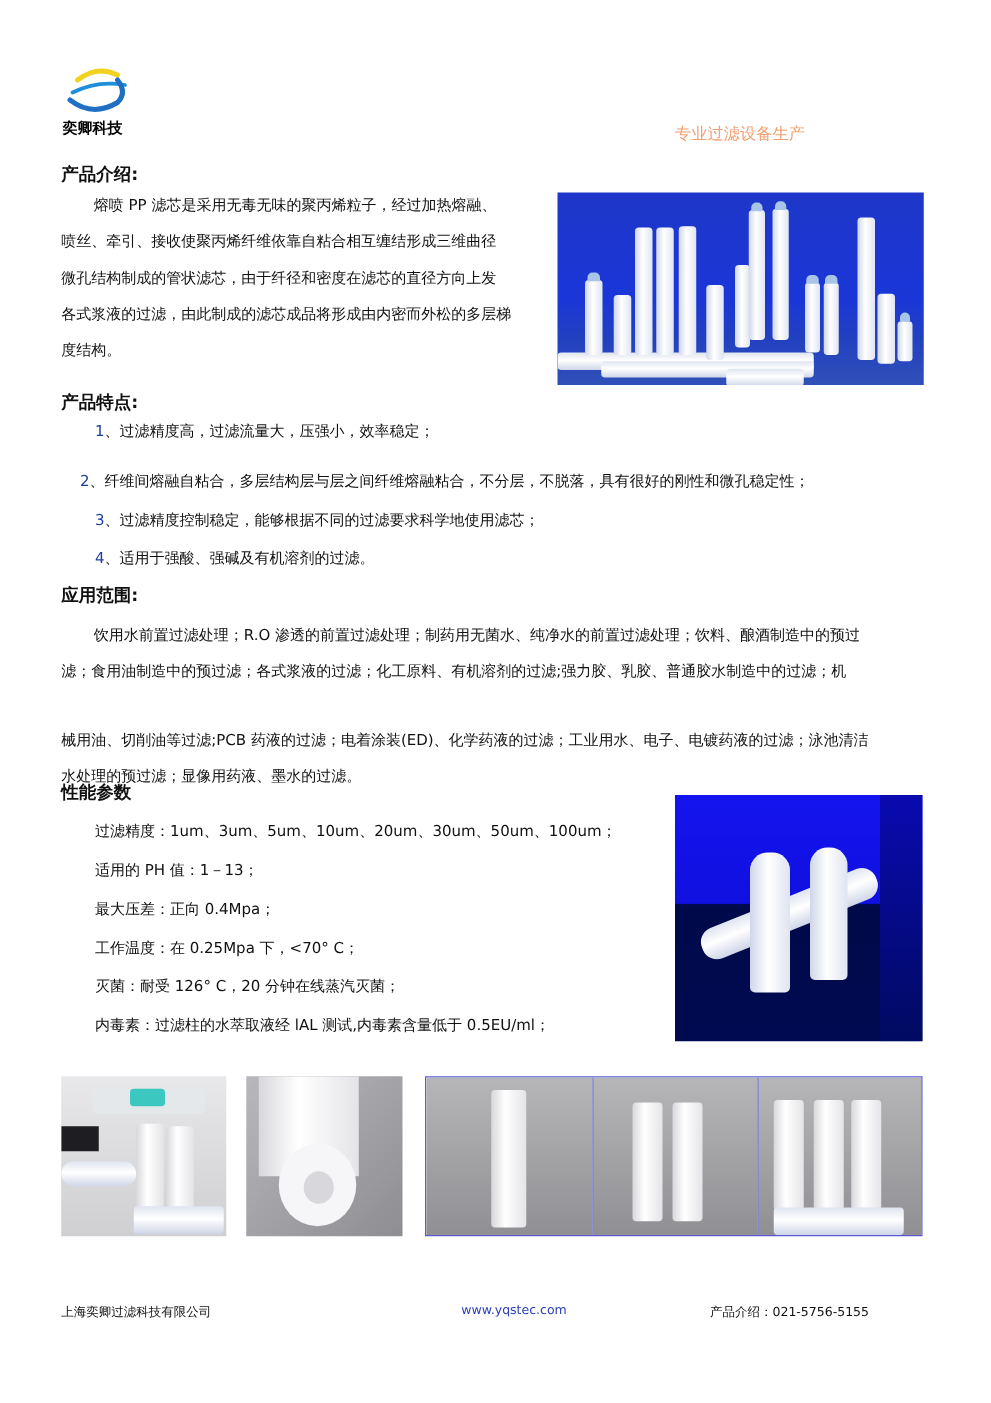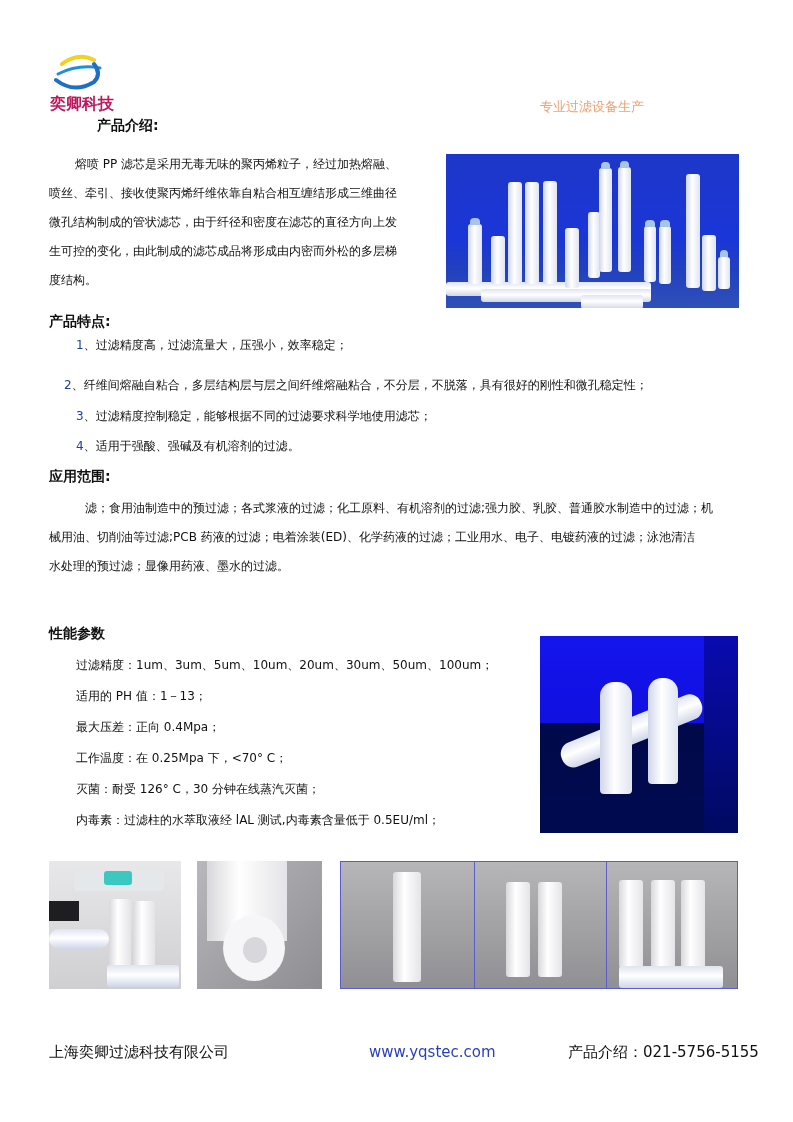--- a/index.html
+++ b/index.html
@@ -1,20 +1,20 @@
 <!DOCTYPE html>
 <html><head>
 <meta charset="utf-8">
 <style>
   html, body { margin:0; padding:0; background:#fff; }
   body { width:793px; height:1122px; position:relative; overflow:hidden;
          font-family:"DejaVu Sans", "Liberation Sans", sans-serif; color:#111; }
   .abs { position:absolute; }
   .logo { left:48px; top:50px; width:60px; height:60px; }
-  .logo-text { left:50px; top:94px; font-size:16px; font-weight:bold; color:#be185d; letter-spacing:0; }
+  .logo-text { left:50px; top:94px; font-size:12px; font-weight:bold; color:#000000; letter-spacing:0; }
   .slogan { left:540px; top:98px; font-size:13px; color:#f0a070; }
   .h { font-size:14px; font-weight:bold; color:#111; }
   .p { font-size:12px; line-height:29px; color:#111; }
   .li { font-size:12px; color:#111; }
   .num { color:#2040a0; }
   .blue { color:#2a3fc0; }
   .img { overflow:hidden; }
   
   .photo1 { left:446px; top:154px; width:293px; height:154px;
     background:linear-gradient(180deg,#1e37c8 0%,#1a36d8 55%,#2140c0 75%,#3050b8 100%); }
@@ -25,41 +25,41 @@
   .photo2 { left:540px; top:636px; width:198px; height:197px;
     background:linear-gradient(180deg,#1414ee 0%,#1010e0 44%,#000a4a 44.5%,#000a50 100%); }
   .photo2 .rwall { position:absolute; right:0; top:0; width:34px; height:100%; background:linear-gradient(180deg,#0a0ab0,#000a60); }
   
   .b1 { left:49px; top:861px; width:132px; height:128px; background:linear-gradient(180deg,#e8e8ea,#cfcfd2); }
   .b2 { left:197px; top:861px; width:125px; height:128px; background:linear-gradient(135deg,#b8b8bc,#8e8e92); }
   .b3 { left:340px; top:861px; width:398px; height:128px; border:1px solid #5b5bd0; box-sizing:border-box; }
   .b3 .pane { position:absolute; top:0; height:100%; background:linear-gradient(180deg,#b6b6b8,#909094); }
   .b3 .sep { position:absolute; top:0; width:1px; height:100%; background:#5b5bd0; }
   .wcyl { position:absolute; background:linear-gradient(90deg,#d8d8dc,#ffffff 40%,#e4e4e8); border-radius:3px; }
-  .footer { font-size:15px; top:1043px; }
+  .footer { font-size:10px; top:1043px; }
 </style>
 </head>
 <body>
 
 <div class="abs logo">
   <svg width="60" height="44" viewBox="0 0 60 44">
     <path d="M14 14 Q30 2 46 10" stroke="#f2d21e" stroke-width="4" fill="none" stroke-linecap="round"></path>
     <path d="M10 24 Q30 14 52 18" stroke="#1f8fd8" stroke-width="3" fill="none" stroke-linecap="round"></path>
     <path d="M8 30 Q26 44 46 32 Q54 24 46 14" stroke="#1f6fc4" stroke-width="4" fill="none" stroke-linecap="round"></path>
   </svg>
 </div>
 <div class="abs logo-text">奕卿科技</div>
 <div class="abs slogan">专业过滤设备生产</div>
 
-<div class="abs h" style="left:49px;top:117px;margin-left:48px;">产品介绍:</div>
+<div class="abs h" style="left:49px;top:131px;">产品介绍:</div>
 <div class="abs p" style="left:49px;top:150px;width:390px;">
   <div style="padding-left:26px;">熔喷 PP 滤芯是采用无毒无味的聚丙烯粒子，经过加热熔融、</div>
   <div>喷丝、牵引、接收使聚丙烯纤维依靠自粘合相互缠结形成三维曲径</div>
   <div>微孔结构制成的管状滤芯，由于纤径和密度在滤芯的直径方向上发</div>
-  <div>生可控的变化，由此制成的滤芯成品将形成由内密而外松的多层梯</div>
+  <div>各式浆液的过滤，由此制成的滤芯成品将形成由内密而外松的多层梯</div>
   <div>度结构。</div>
 </div>
 
 <div class="abs img photo1">
   <div class="hcyl" style="left:0;top:128px;width:205px;height:14px;"></div>
   <div class="hcyl" style="left:35px;top:135px;width:170px;height:13px;"></div>
   <div class="cyl" style="left:22px;top:70px;width:14px;height:60px;"></div>
     <div class="cap" style="left:24px;top:64px;width:10px;height:7px;"></div>
   <div class="cyl" style="left:45px;top:82px;width:14px;height:48px;"></div>
   <div class="cyl" style="left:62px;top:28px;width:14px;height:102px;"></div>
@@ -83,31 +83,32 @@
 </div>
 
 <div class="abs h" style="left:49px;top:313px;">产品特点:</div>
 <div class="abs li" style="left:76px;top:337px;"><span class="num">1</span><span>、过滤精度高，过滤流量大，压强小，效率稳定；</span></div>
 <div class="abs li" style="left:64px;top:377px;"><span class="num">2</span><span>、纤维间熔融自粘合，多层结构层与层之间纤维熔融粘合，不分层，不脱落，具有很好的刚性和微孔稳定性；</span></div>
 <div class="abs li" style="left:76px;top:408px;"><span class="num">3</span><span>、过滤精度控制稳定，能够根据不同的过滤要求科学地使用滤芯；</span></div>
 <div class="abs li" style="left:76px;top:438px;"><span class="num">4</span><span>、适用于强酸、强碱及有机溶剂的过滤。</span></div>
 
 <div class="abs h" style="left:49px;top:468px;">应用范围:</div>
 <div class="abs p" style="left:49px;top:494px;width:700px;font-size:12px;">
-  <div style="white-space:nowrap;text-align:center;">滤；食用油制造中的预过滤；各式浆液的过滤；化工原料、有机溶剂的过滤;强力胶、乳胶、普通胶水制造中的过滤；机</div>
-  <div style="white-space:nowrap;">械用油、切削油等过滤;PCB 药液的过滤；电着涂装(ED)、化学药液的过滤；工业用水、电子、电镀药液的过滤；泳池清洁</div>
+  <div style="padding-left:26px;white-space:nowrap;">饮用水前置过滤处理；R.O 渗透的前置过滤处理；制药用无菌水、纯净水的前置过滤处理；饮料、酿酒制造中的预过</div>
+  <div style="white-space:nowrap;">滤；食用油制造中的预过滤；各式浆液的过滤；化工原料、有机溶剂的过滤;强力胶、乳胶、普通胶水制造中的过滤；机</div>
+  <div style="white-space:nowrap;margin-top:26px;">械用油、切削油等过滤;PCB 药液的过滤；电着涂装(ED)、化学药液的过滤；工业用水、电子、电镀药液的过滤；泳池清洁</div>
   <div style="white-space:nowrap;">水处理的预过滤；显像用药液、墨水的过滤。</div>
 </div>
 
 <div class="abs h" style="left:49px;top:625px;">性能参数</div>
 <div class="abs li" style="left:76px;top:657px;"><span>过滤精度：</span><span>1um、3um、5um、10um、20um、30um、50um、100um；</span></div>
 <div class="abs li" style="left:76px;top:688px;"><span>适用的 PH 值：</span><span>1－13；</span></div>
 <div class="abs li" style="left:76px;top:719px;"><span>最大压差：</span><span>正向  0.4Mpa；</span></div>
 <div class="abs li" style="left:76px;top:750px;"><span>工作温度：</span><span>在 0.25Mpa 下，&lt;70° C；</span></div>
-<div class="abs li" style="left:76px;top:781px;"><span>灭菌：</span><span>耐受 126° C，30 分钟在线蒸汽灭菌；</span></div>
+<div class="abs li" style="left:76px;top:781px;"><span>灭菌：</span><span>耐受 126° C，20 分钟在线蒸汽灭菌；</span></div>
 <div class="abs li" style="left:76px;top:812px;"><span>内毒素：</span><span>过滤柱的水萃取液经 lAL 测试,内毒素含量低于 0.5EU/ml；</span></div>
 
 <div class="abs img photo2">
   <div class="rwall"></div>
   <div class="hcyl" style="left:22px;top:110px;width:150px;height:26px;transform:rotate(-22deg);transform-origin:left center;border-radius:12px;"></div>
   <div class="cyl" style="left:60px;top:46px;width:32px;height:112px;border-radius:14px 14px 4px 4px;"></div>
   <div class="cyl" style="left:108px;top:42px;width:30px;height:106px;border-radius:14px 14px 4px 4px;"></div>
 </div>
 
 <div class="abs img b1">

